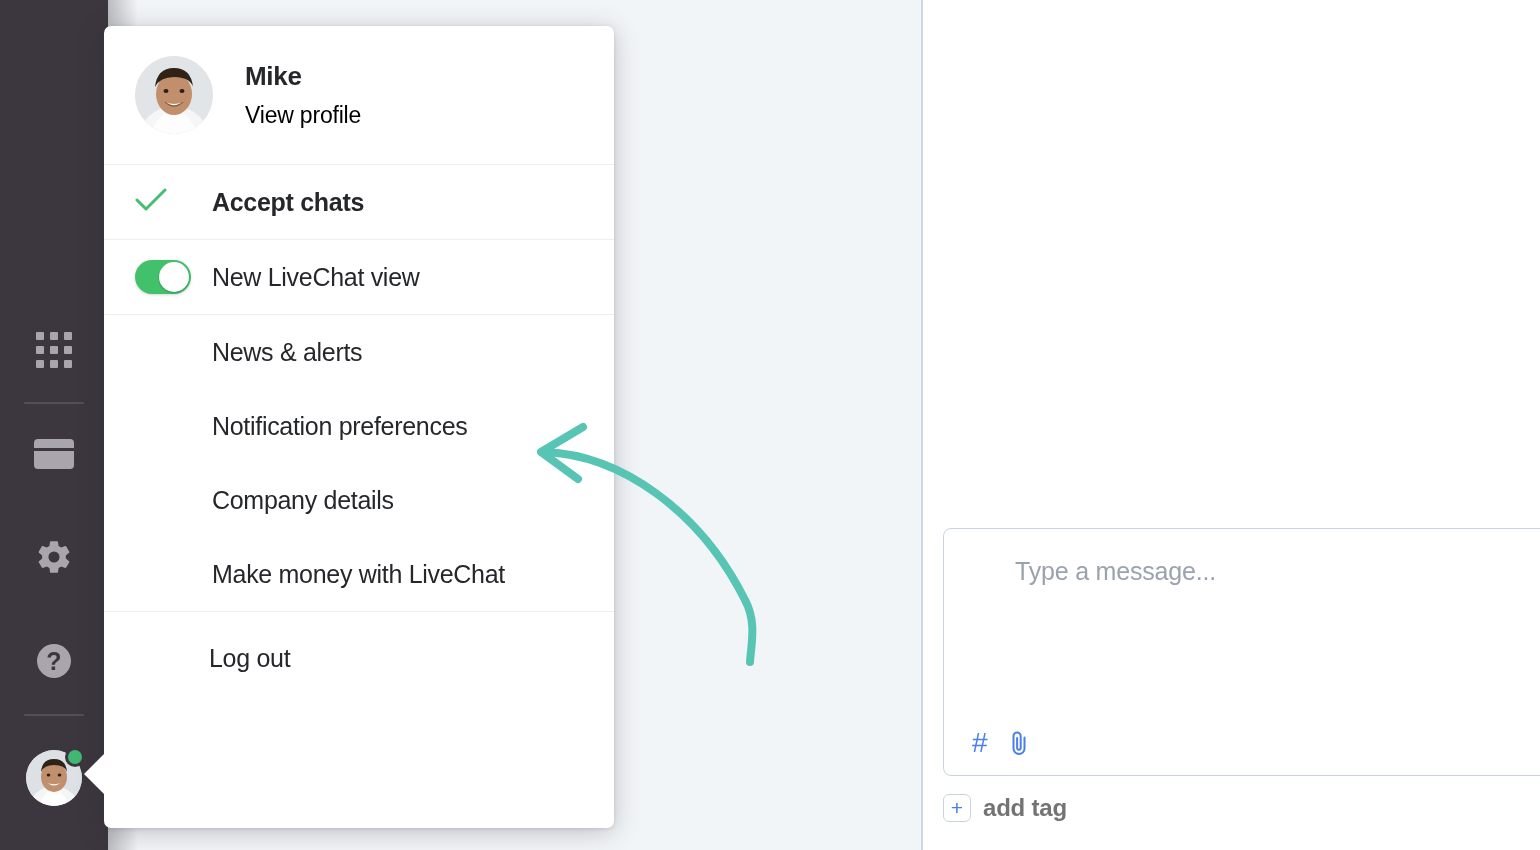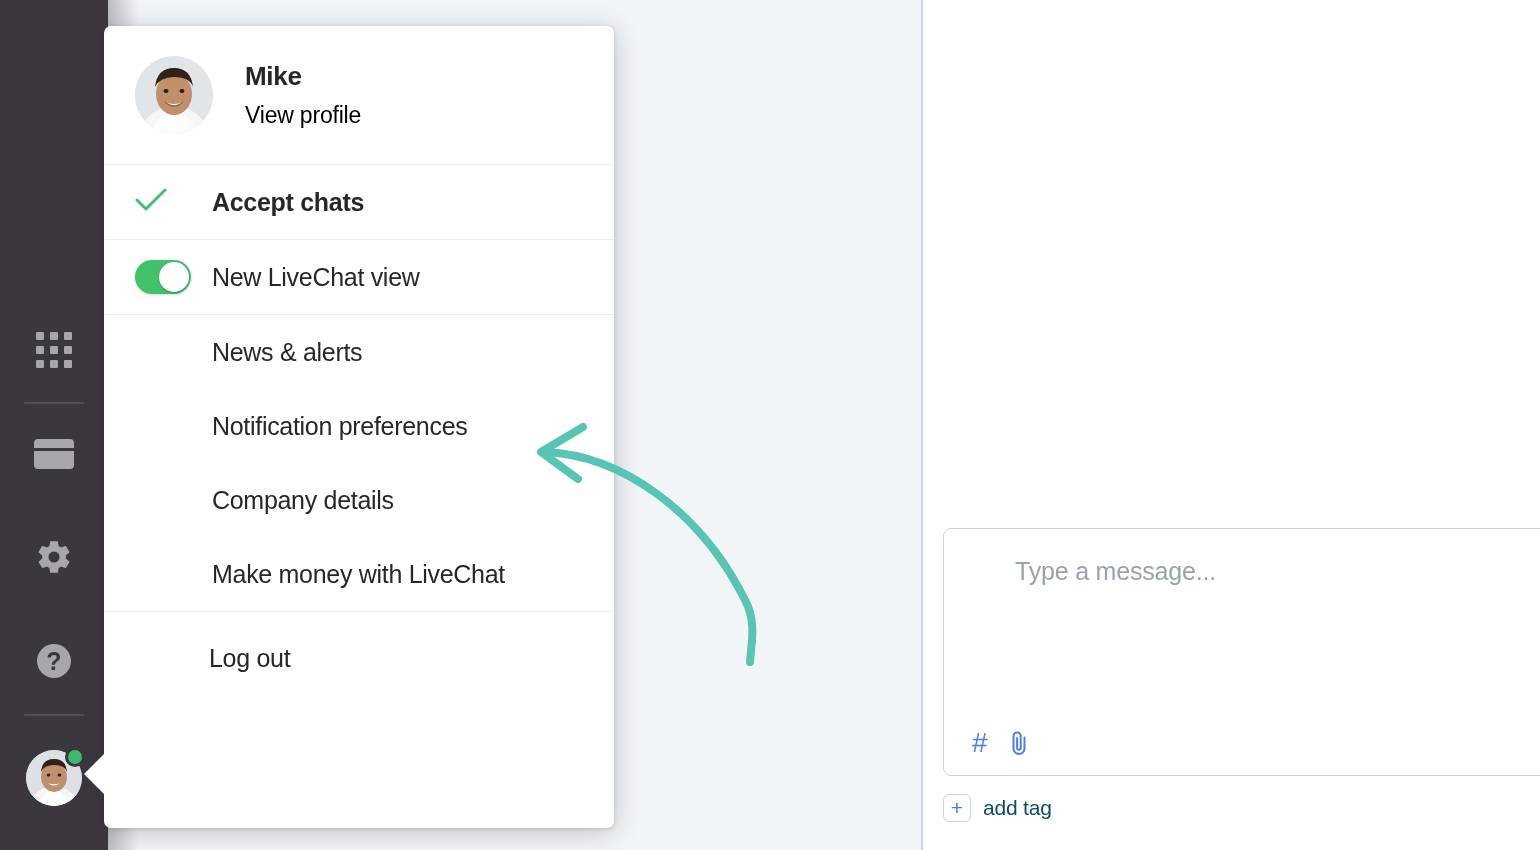--- a/index.html
+++ b/index.html
@@ -236,24 +236,25 @@
     border: 1px solid #c9d3de;
     border-radius: 6px;
     color: #4a7fe8;
     font-size: 21px;
     line-height: 25px;
     text-align: center;
     cursor: pointer;
     background: #ffffff;
   }
   .tag-label {
-    font-size: 21px;
-    color: #0c4a6e;
+    font-size: 24px;
+    color: #737373;
     cursor: pointer;
     letter-spacing: -0.2px;
+    font-weight: bold;
   }
 
   
   .panel {
     position: absolute;
     left: 104px;
     top: 26px;
     width: 510px;
     height: 802px;
     background: #ffffff;

